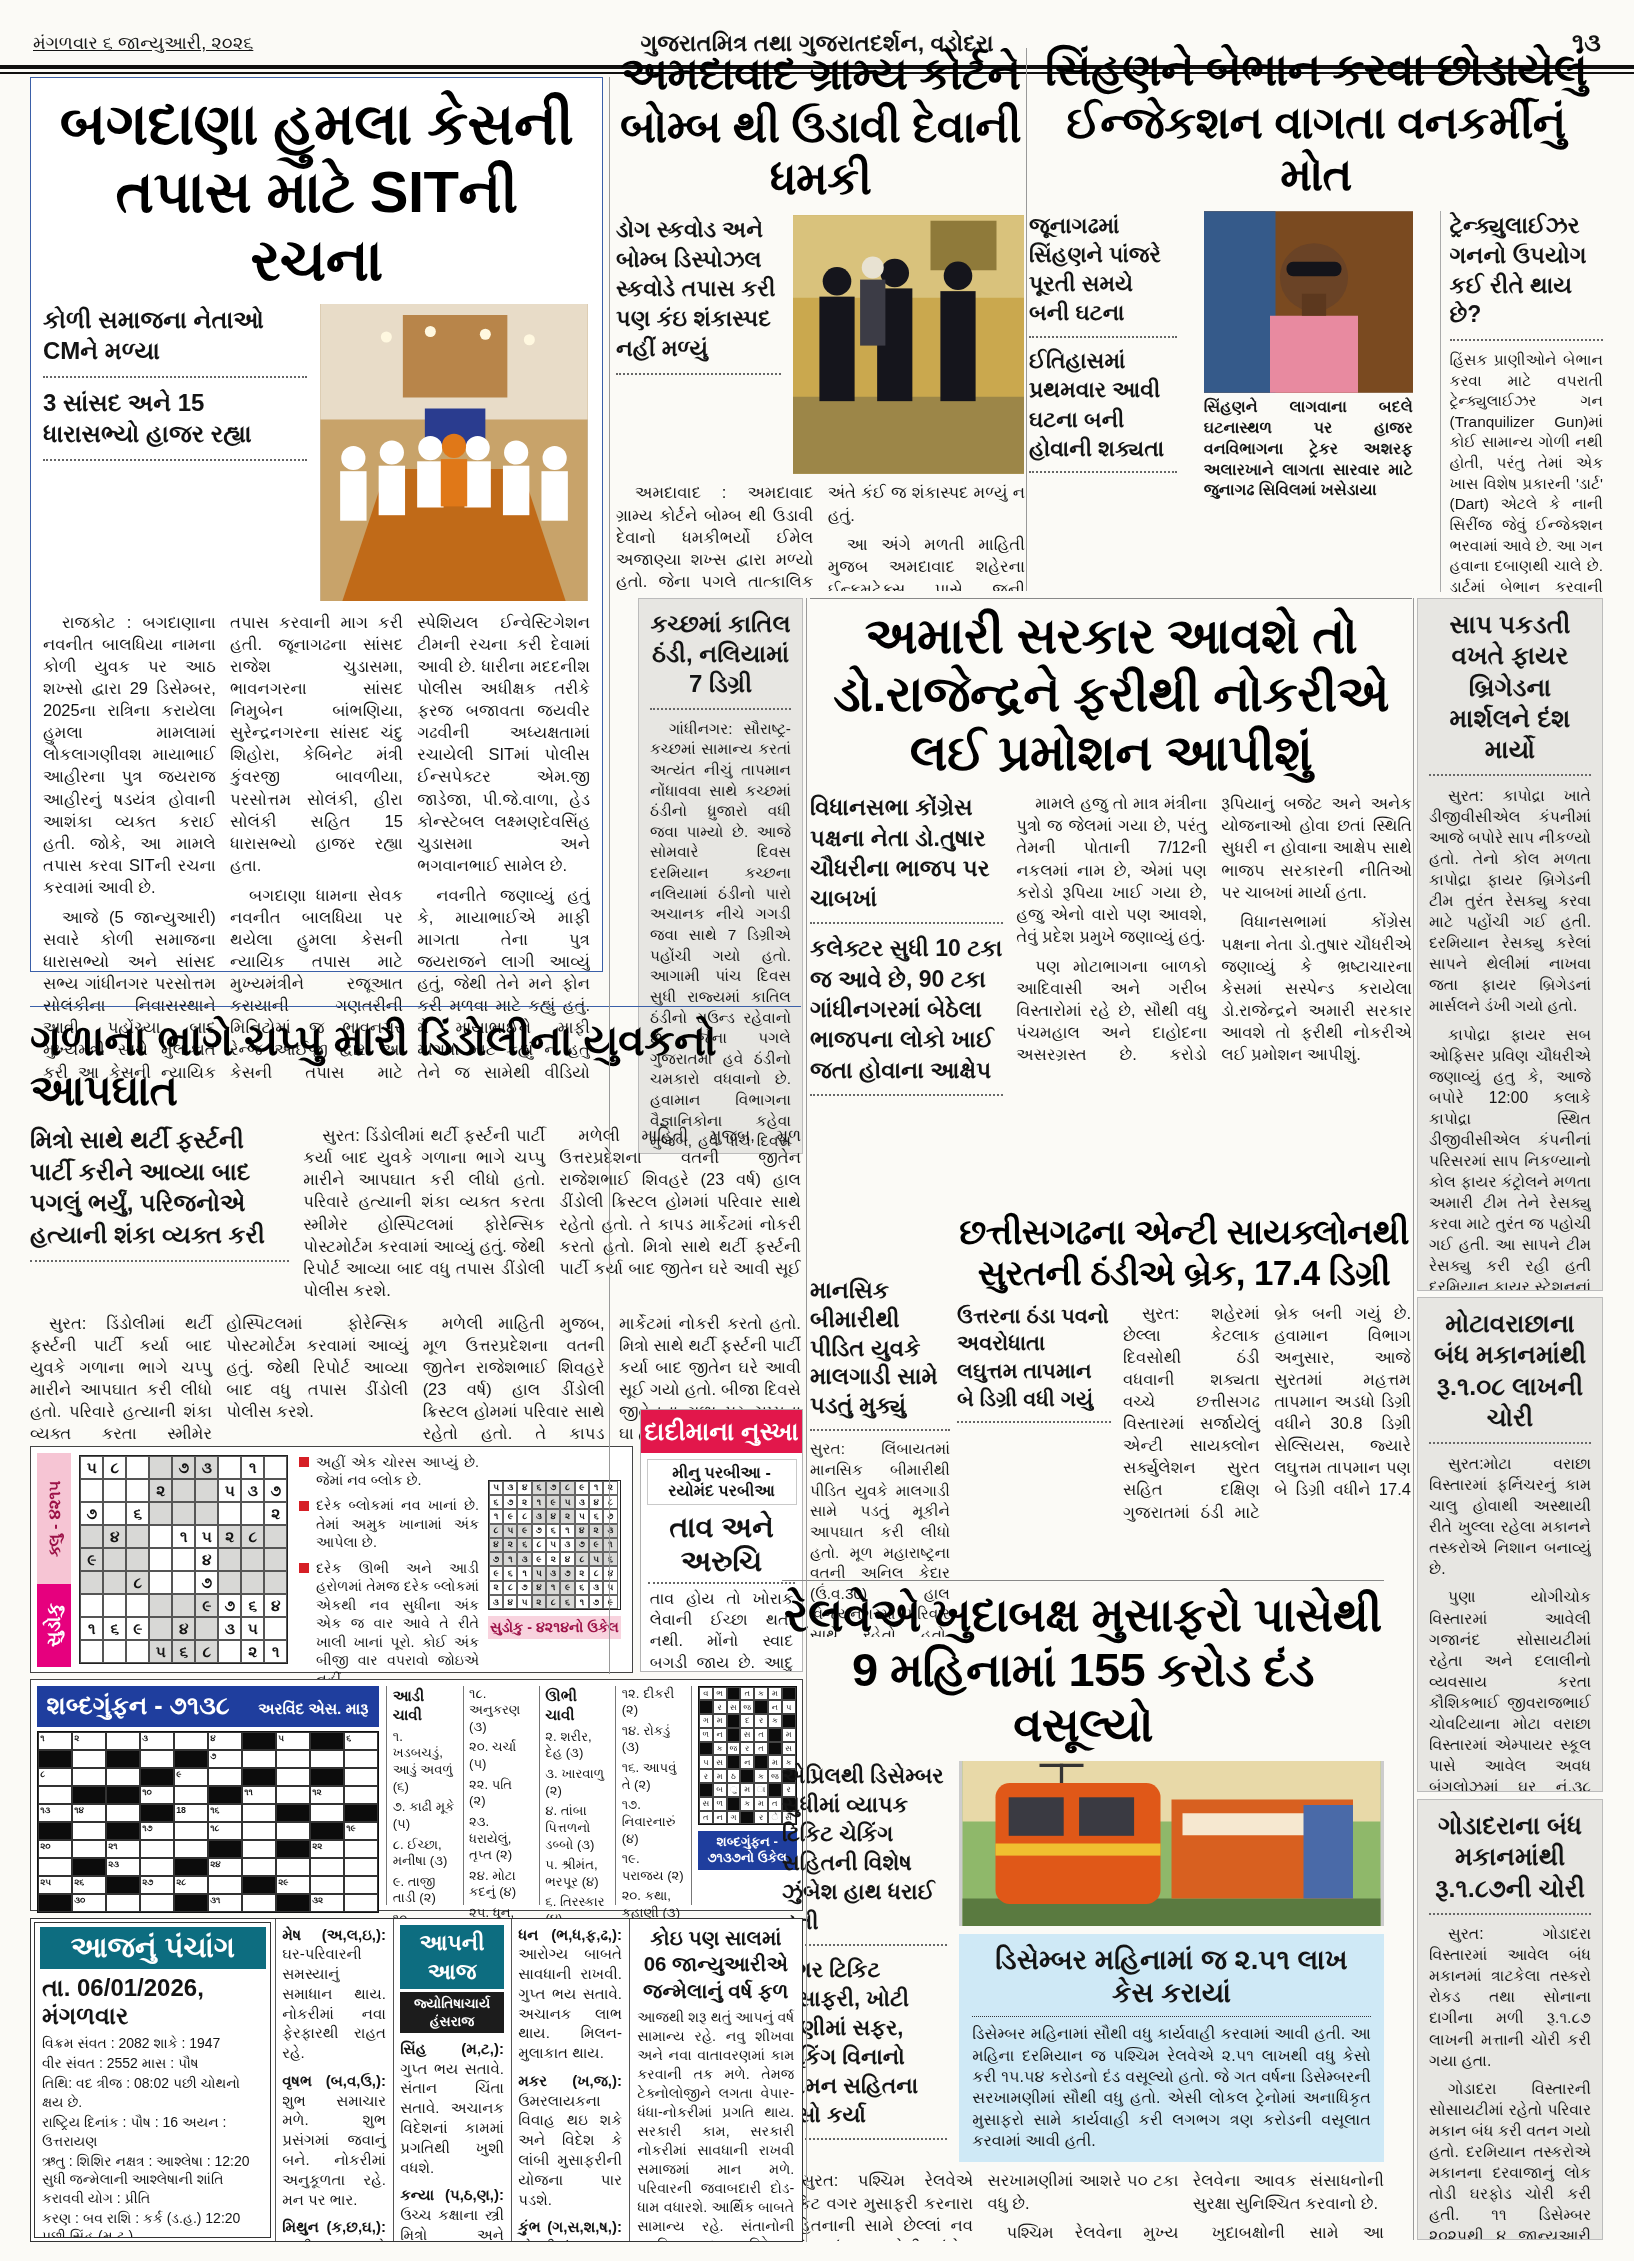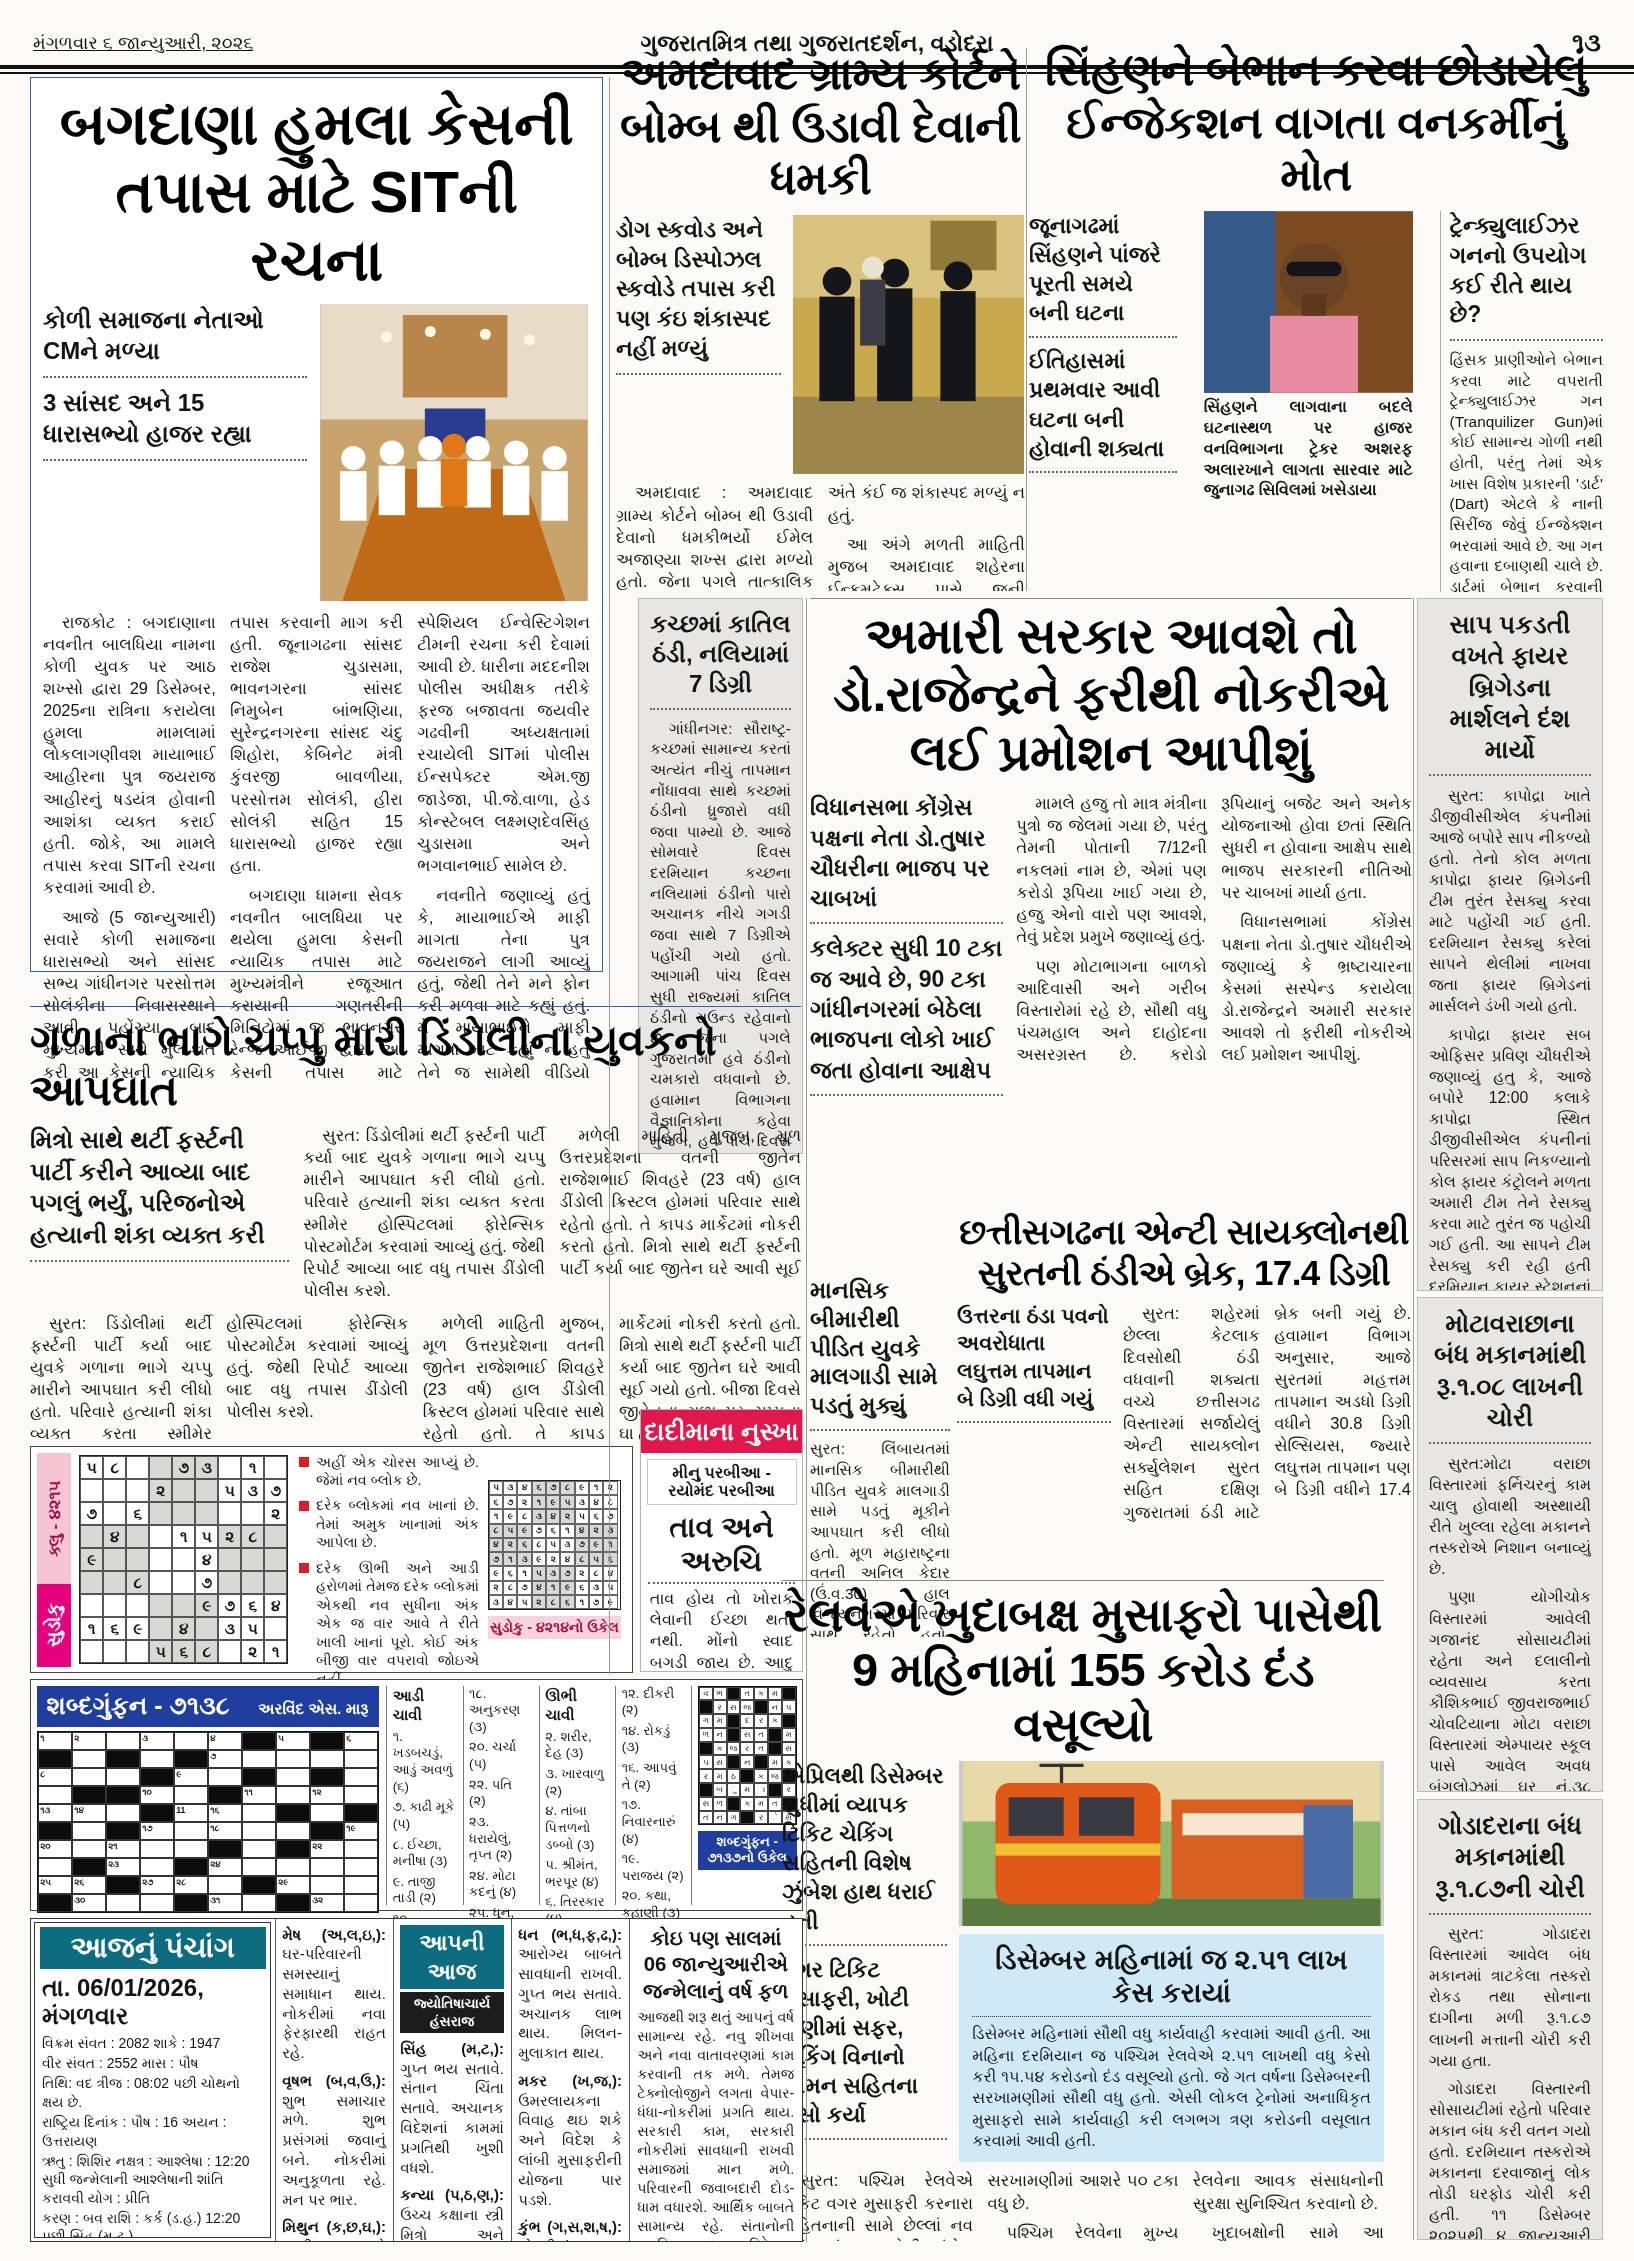--- a/index.html
+++ b/index.html
@@ -548,21 +548,21 @@
           <div class="cell"></div>
           <div class="cell">
             <span class="num">૧૩</span>
           </div>
           <div class="cell">
             <span class="num">૧૪</span>
           </div>
           <div class="cell"></div>
           <div class="cell blk"></div>
           <div class="cell">
-            <span class="num">11</span>
+            <span class="num">18</span>
           </div>
           <div class="cell">
             <span class="num">૧૬</span>
           </div>
           <div class="cell"></div>
           <div class="cell blk"></div>
           <div class="cell"></div>
           <div class="cell blk"></div>
           <div class="cell blk"></div>
           <div class="cell"></div>

